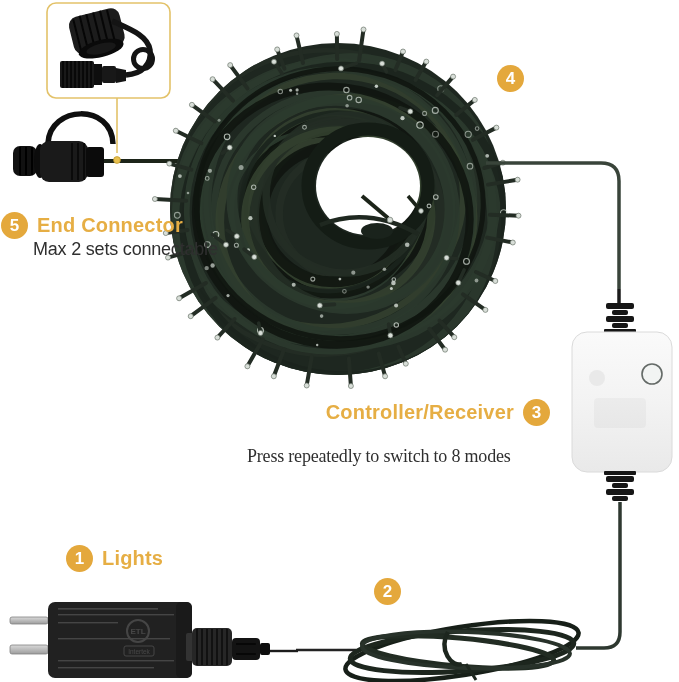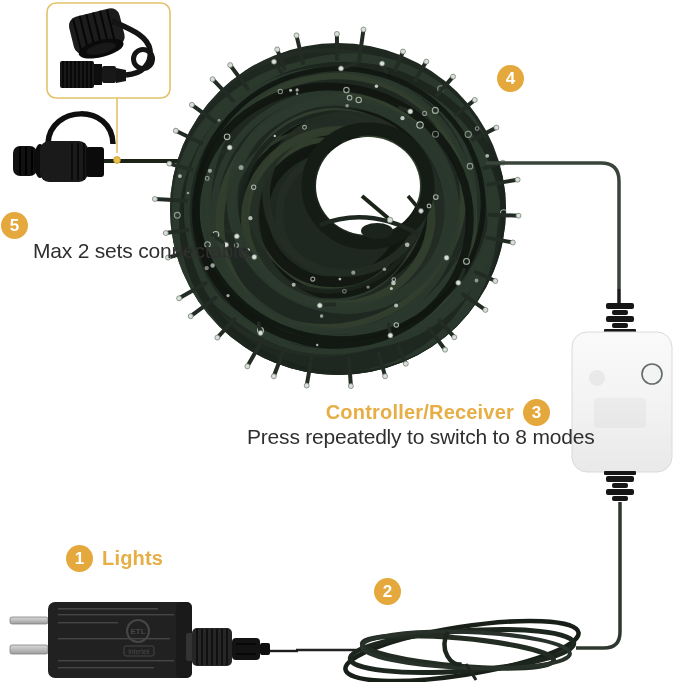--- a/index.html
+++ b/index.html
@@ -9,21 +9,21 @@
   html,body{margin:0;padding:0;background:var(--bg);}
   #stage{position:relative;width:679px;height:682px;background:var(--bg);
          font-family:"Liberation Sans", sans-serif;overflow:hidden;}
   #scene{position:absolute;left:0;top:0;}
   .part-label{position:absolute;display:flex;align-items:center;gap:9px;
               font-weight:bold;font-size:20px;color:var(--accent-text);
               letter-spacing:.2px;white-space:nowrap;}
   .badge{width:27px;height:27px;border-radius:50%;background:var(--accent);
          color:#fff;display:flex;align-items:center;justify-content:center;
          font-size:17px;font-weight:bold;flex:0 0 auto;line-height:1;}
-  .sub-label{position:absolute;font-size:21px;font-weight:normal;
+  .sub-label{position:absolute;font-size:18px;font-weight:normal;
              color:var(--dark-text);letter-spacing:-0.2px;white-space:nowrap;}
 </style>
 </head>
 <body>
 
 <div id="stage">
 
 <svg id="scene" width="679" height="682" viewBox="0 0 679 682">
   <defs>
     <clipPath id="coilClip">
@@ -369,28 +369,29 @@
     <line x1="270" y1="651" x2="298" y2="651" stroke="#1c1c1c" stroke-width="2.4"></line>
   </g>
 </svg>
 
 <div class="part-label" style="left:497px;top:65px;">
   <span class="badge">4</span>
 </div>
 
 <div class="part-label" style="left:1px;top:212px;">
   <span class="badge">5</span>
+  <span>End Connector</span>
 </div>
 <div class="sub-label" style="left:33px;top:239px;">Max 2 sets connectable</div>
 
 <div class="part-label" style="right:129px;top:399px;">
   <span>Controller/Receiver</span>
   <span class="badge">3</span>
 </div>
-<div class="sub-label" style="left:247px;top:425px;">Press repeatedly to switch to 8 modes</div>
+<div class="sub-label" style="left:247px;top:446px;font-family:Liberation Serif, serif;">Press repeatedly to switch to 8 modes</div>
 
 <div class="part-label" style="left:66px;top:545px;">
   <span class="badge">1</span>
   <span>Lights</span>
 </div>
 
 <div class="part-label" style="left:374px;top:578px;">
   <span class="badge">2</span>
 </div>
 

